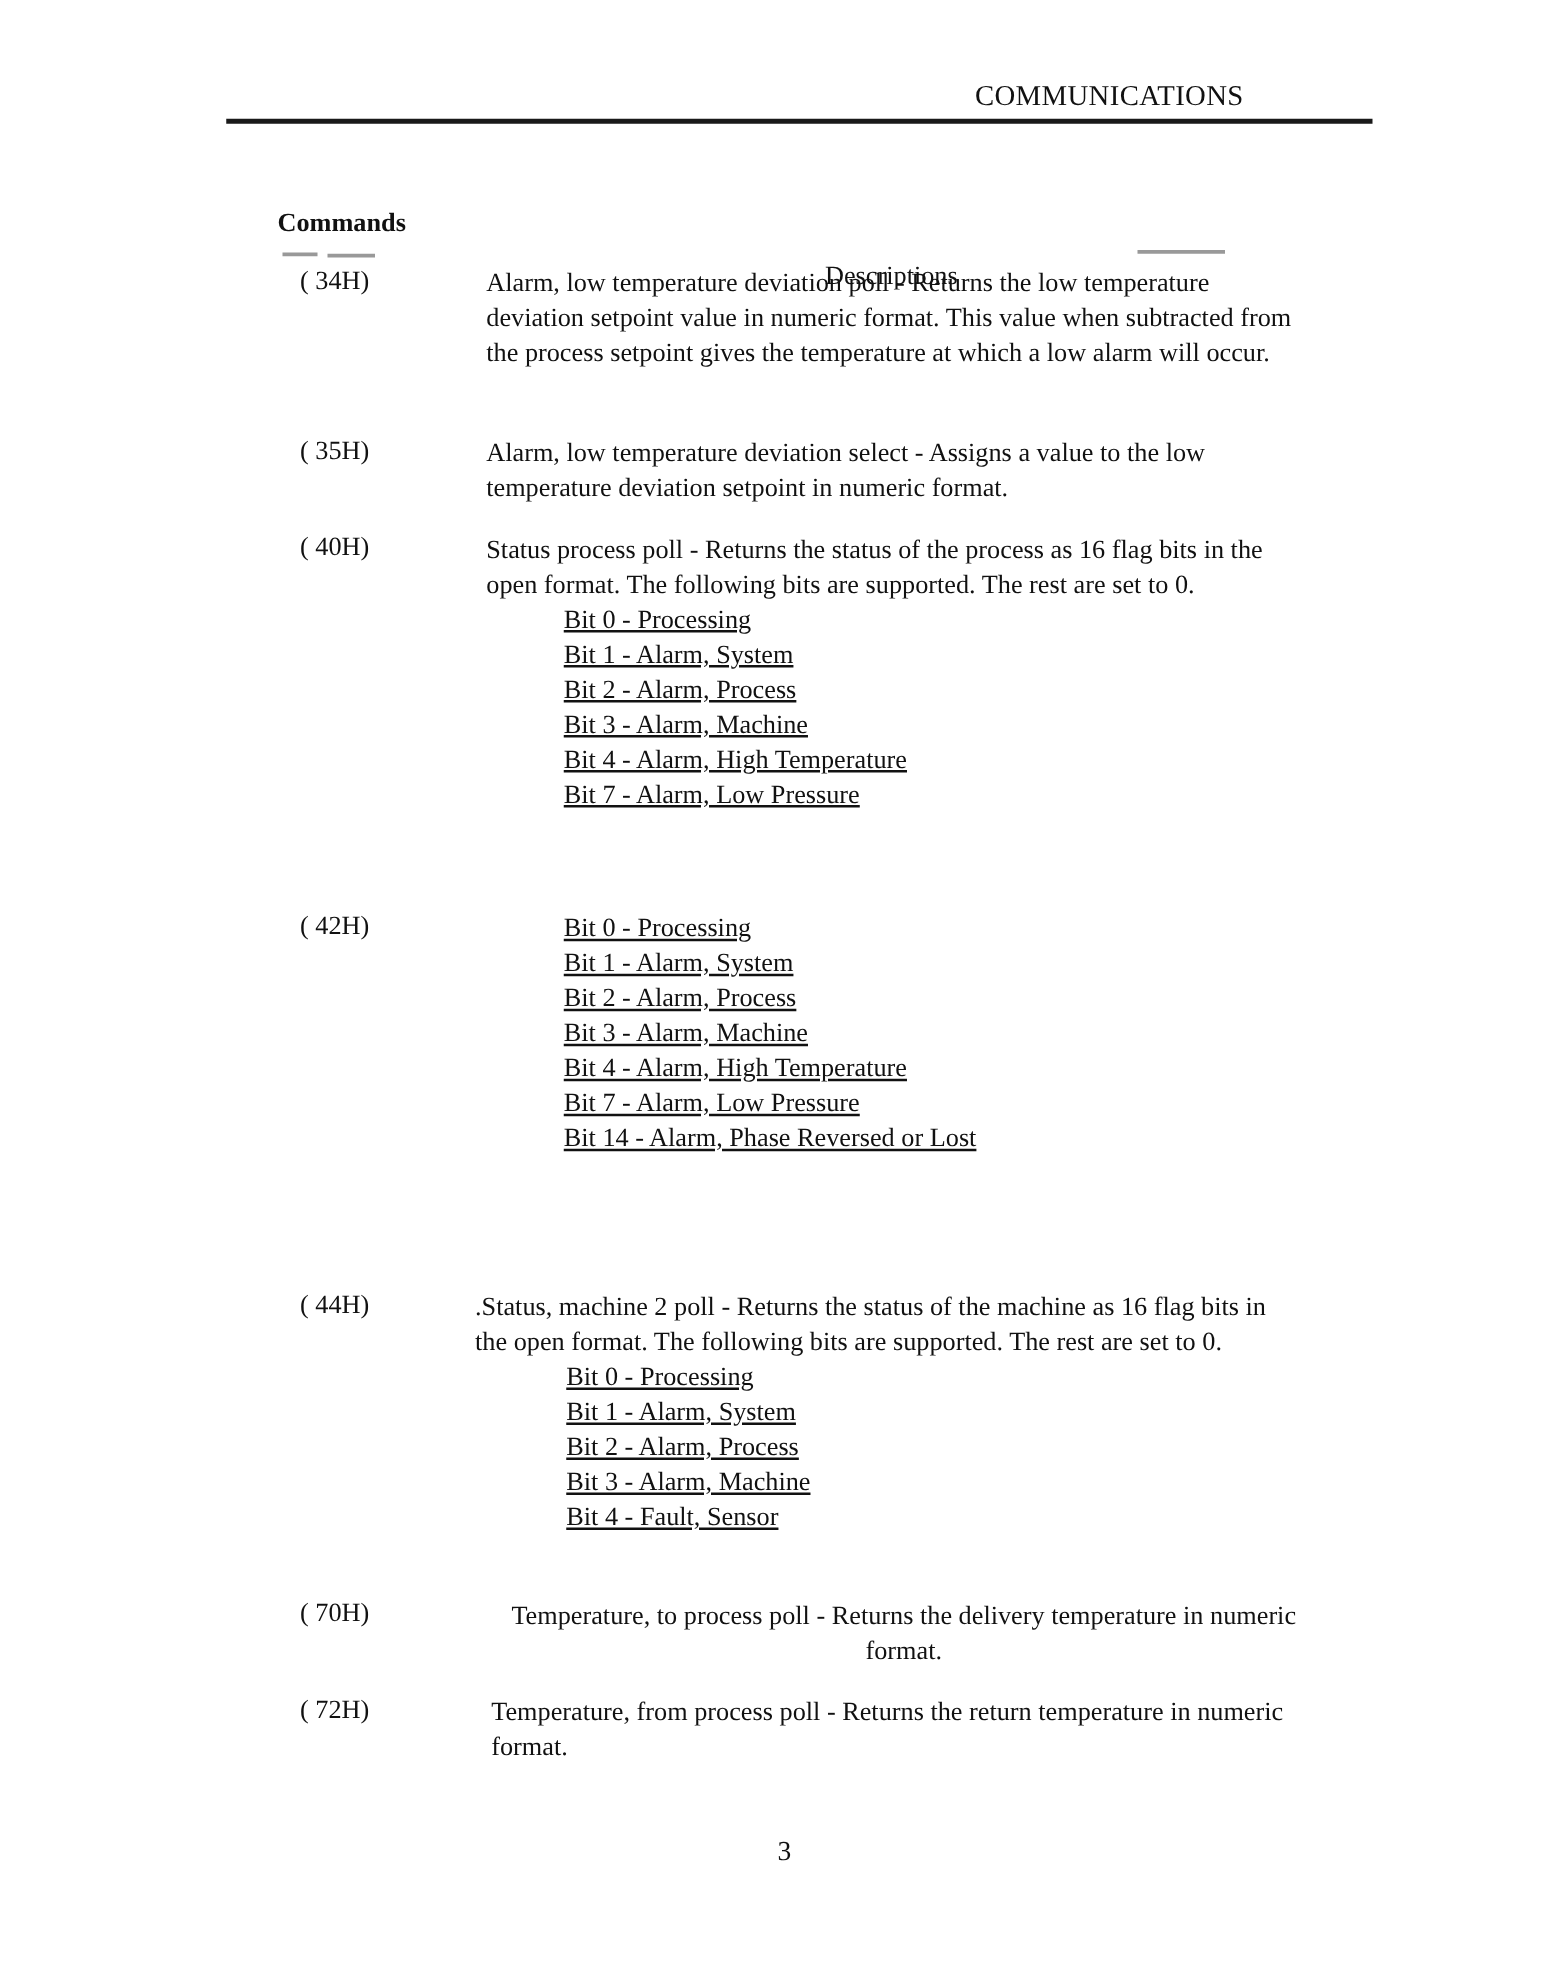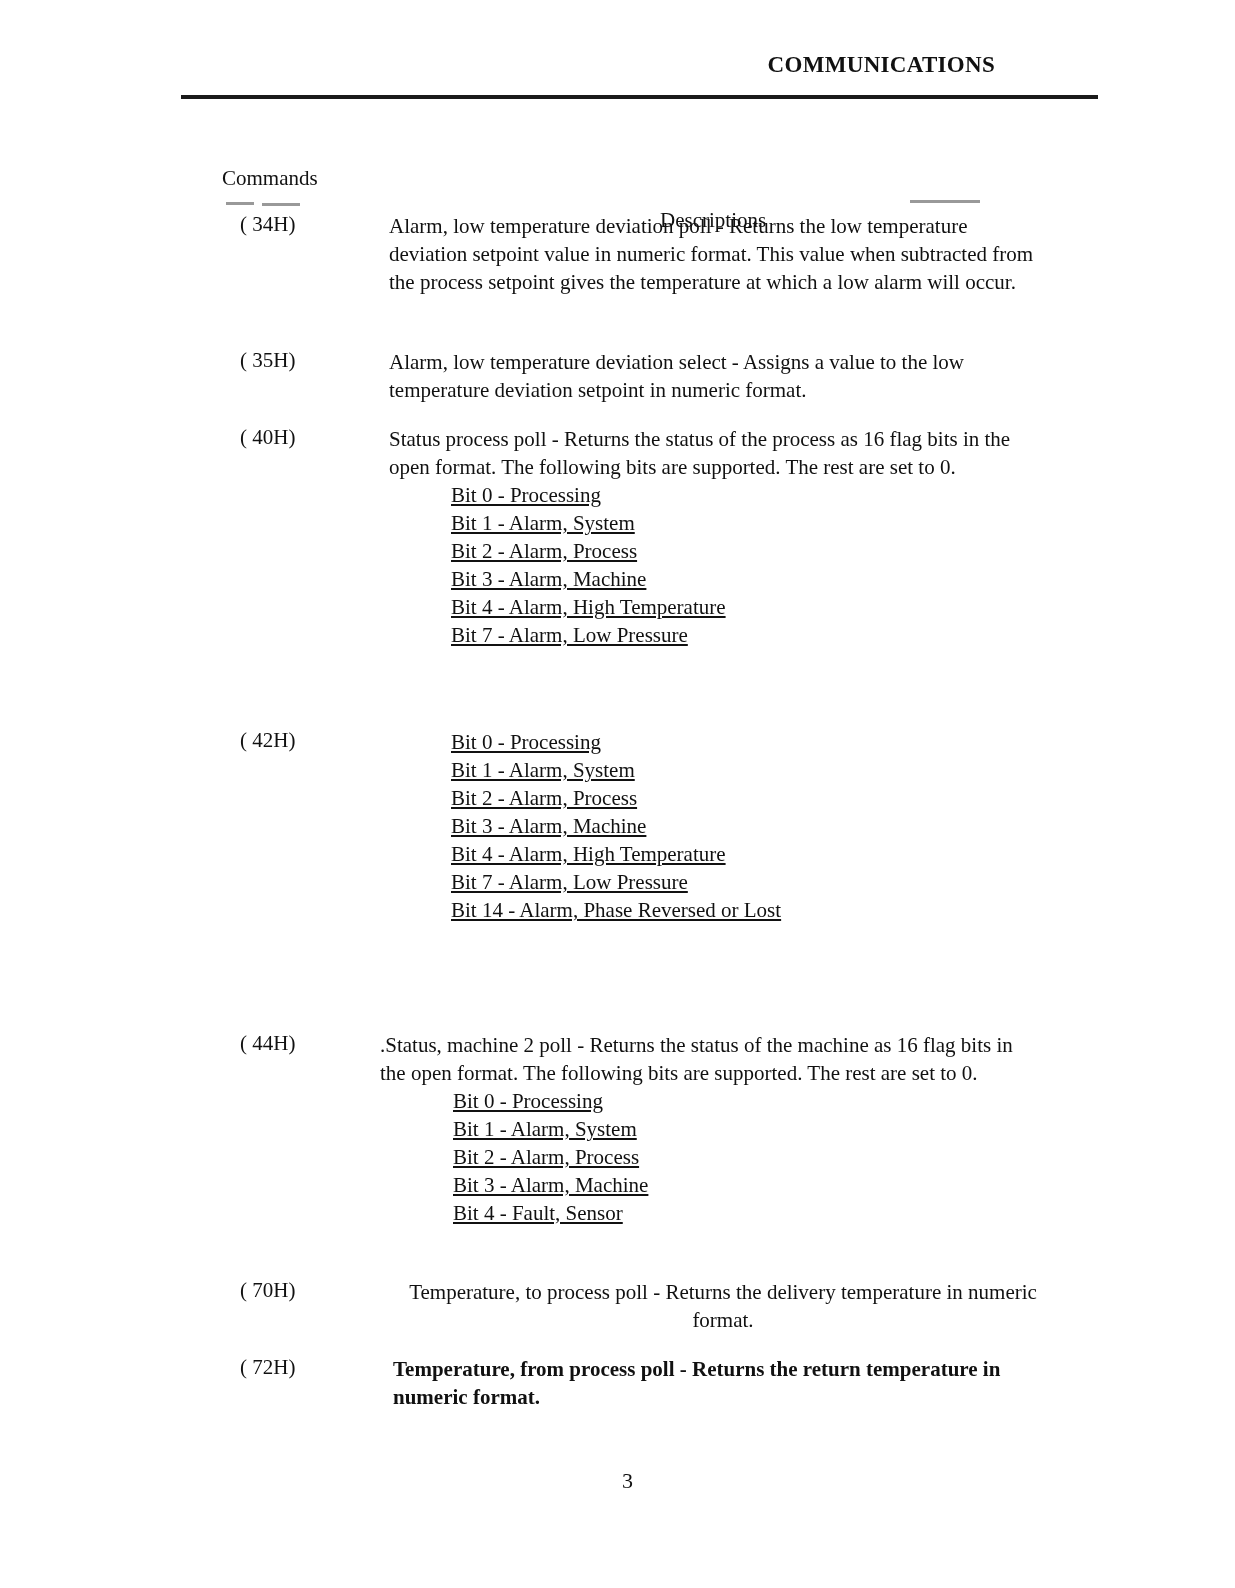--- a/index.html
+++ b/index.html
@@ -10,40 +10,41 @@
     body {
       width: 1235px;
       height: 1588px;
       position: relative;
       overflow: hidden;
       font-family: "Liberation Serif", "DejaVu Serif", serif;
       color: #111111;
     }
     .header-title {
       position: absolute;
-      top: 52px;
+      top: 64px;
       right: 240px;
       font-size: 23px;
-      font-weight: bold;
+      font-weight: normal;
       letter-spacing: 0.3px;
       color: #111;
     }
     .header-rule {
       position: absolute;
       top: 95px;
       left: 181px;
       width: 917px;
       height: 4px;
       background: #1a1a1a;
     }
     .col-head-commands {
       position: absolute;
       top: 166px;
       left: 222px;
       font-size: 21px;
+      font-weight: bold;
     }
     .col-head-descriptions {
       position: absolute;
       top: 168px;
       left: 660px;
       font-size: 21px;
       margin-top: 40px;
     }
     .smudge {
       position: absolute;
@@ -160,18 +161,18 @@
 
 <div class="entry" style="top:1278px;">
   <div class="cmd">( 70H)</div>
   <div class="desc" style="left:393px;text-align:center;">
     <div>Temperature, to process poll - Returns the delivery temperature in numeric format.</div>
   </div>
 </div>
 
 <div class="entry" style="top:1355px;">
   <div class="cmd">( 72H)</div>
-  <div class="desc" style="left:393px;font-weight:bold;">
+  <div class="desc" style="left:393px;">
     <div>Temperature, from process poll - Returns the return temperature in numeric format.</div>
   </div>
 </div>
 
 <div class="page-number">3</div>
 
 </body></html>

